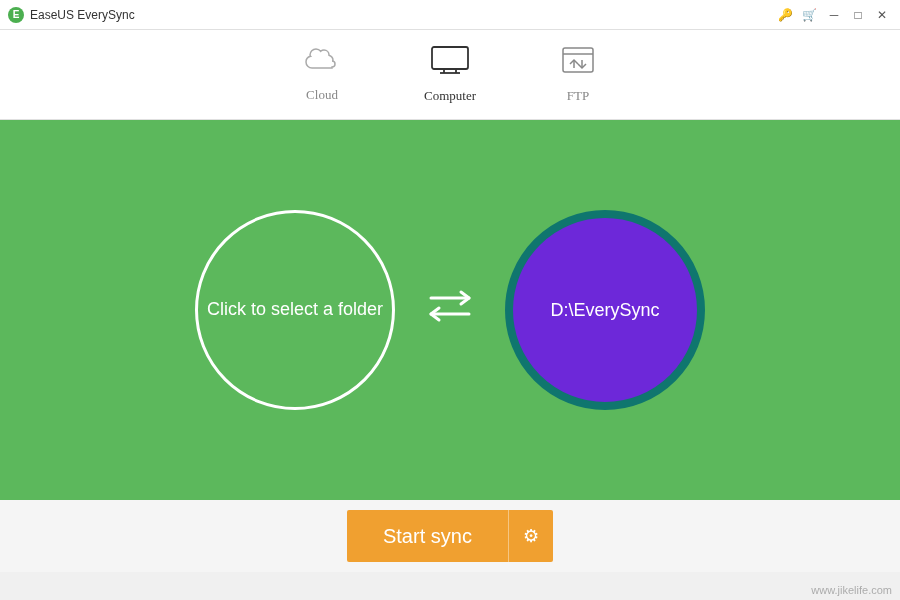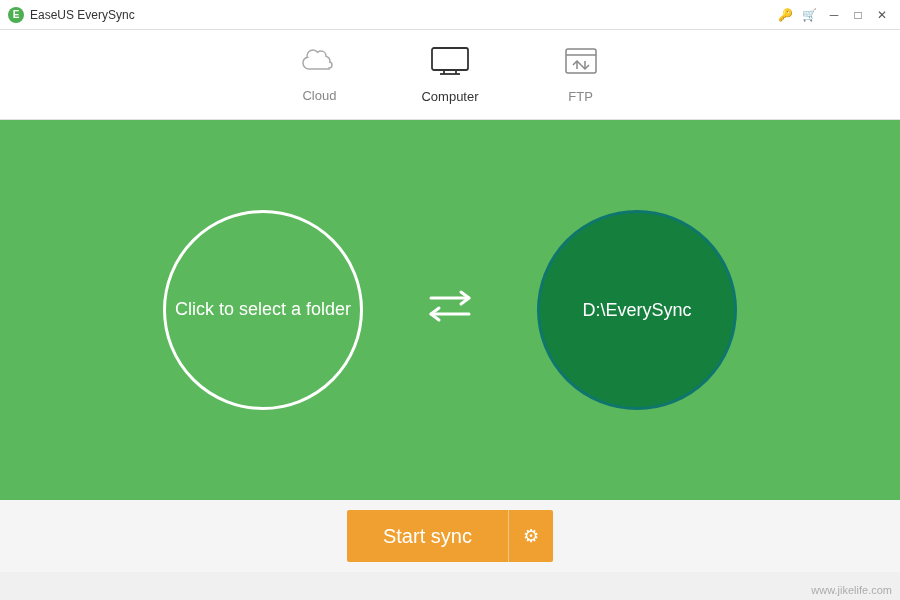--- a/index.html
+++ b/index.html
@@ -72,20 +72,21 @@
       gap: 60px;
       border-bottom: 1px solid #e0e0e0;
     }
     .tab-item {
       display: flex;
       flex-direction: column;
       align-items: center;
       gap: 6px;
       cursor: pointer;
       padding: 8px 12px;
+      font-family: Liberation Serif, serif;
     }
     .tab-item .tab-icon {
       font-size: 28px;
       color: #888;
     }
     .tab-item.active .tab-icon {
       color: #333;
     }
     .tab-item .tab-label {
       font-size: 13px;
@@ -97,21 +98,21 @@
     }
 
     
     .main-area {
       width: 100%;
       height: 380px;
       background: #5cb85c;
       display: flex;
       align-items: center;
       justify-content: center;
-      gap: 62px;
+      gap: 30px;
       position: relative;
     }
 
     
     .circle-left {
       width: 200px;
       height: 200px;
       border-radius: 50%;
       border: 3px solid white;
       display: flex;
@@ -129,22 +130,22 @@
 
     .arrows-icon {
       font-size: 36px;
       color: white;
     }
 
     .circle-right {
       width: 200px;
       height: 200px;
       border-radius: 50%;
-      border: 3px solid #0f766e;
-      background: #15803d;
+      border: 8px solid #0f766e;
+      background: #6d28d9;
       display: flex;
       align-items: center;
       justify-content: center;
       cursor: pointer;
     }
     .circle-right-text {
       font-size: 18px;
       color: white;
       text-align: center;
     }

